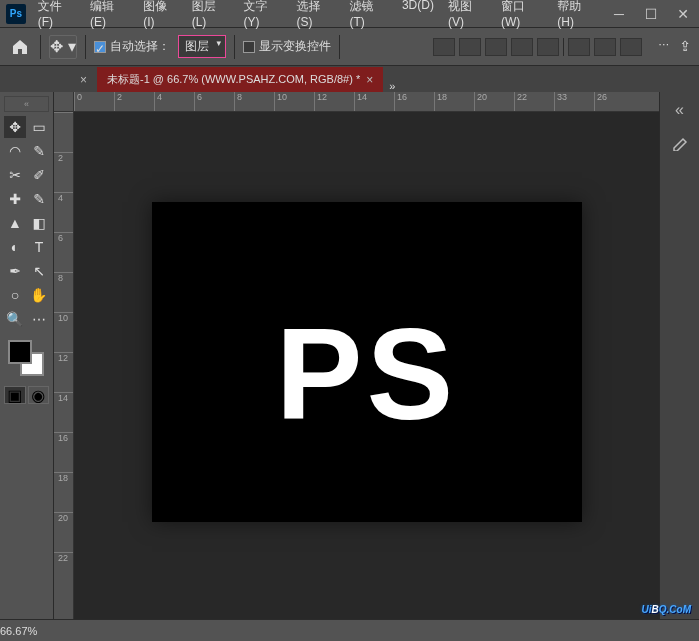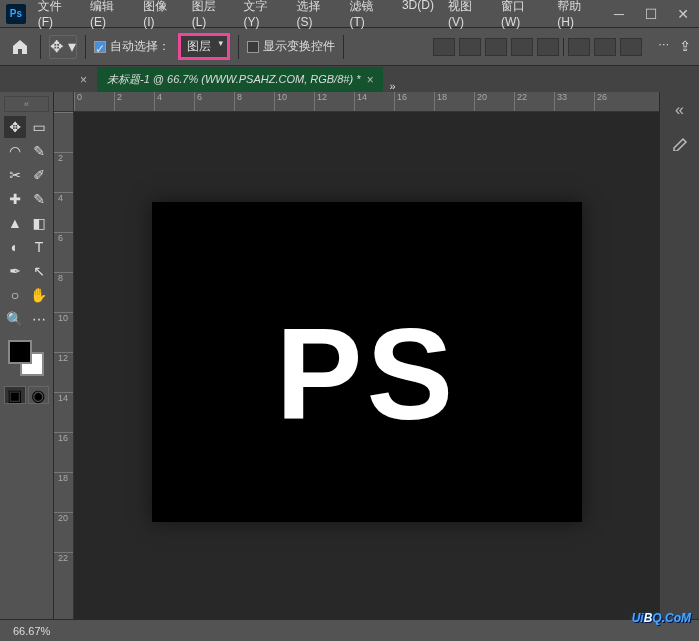--- a/index.html
+++ b/index.html
@@ -13,30 +13,30 @@
 .win-controls { margin-left: auto; display: flex; }
 .win-btn { width: 32px; height: 28px; display: flex; align-items: center; justify-content: center; color: #ccc; font-size: 14px; cursor: pointer; }
 
 
 .options-bar { height: 38px; background: #535353; display: flex; align-items: center; padding: 0 8px; gap: 8px; border-bottom: 1px solid #2a2a2a; }
 .home-icon { width: 24px; height: 24px; display: flex; align-items: center; justify-content: center; color: #ddd; cursor: pointer; }
 .move-icon { width: 28px; height: 24px; display: flex; align-items: center; justify-content: center; color: #ddd; border: 1px solid #666; border-radius: 2px; }
 .divider { width: 1px; height: 24px; background: #2a2a2a; }
 .checkbox { width: 12px; height: 12px; border: 1px solid #999; background: #3a3a3a; display: inline-block; vertical-align: middle; }
 .opt-label { font-size: 12px; color: #ddd; display: flex; align-items: center; gap: 4px; }
-.dropdown { background: #3a3a3a; border: 3px solid #ec4899; color: #ddd; font-size: 12px; padding: 2px 16px 2px 6px; position: relative; }
+.dropdown { background: #3a3a3a; border: 1px solid #ec4899; color: #ddd; font-size: 12px; padding: 2px 16px 2px 6px; position: relative; }
 .dropdown::after { content: "▾"; position: absolute; right: 4px; font-size: 9px; }
 .options-icons { display: flex; gap: 4px; margin-left: auto; }
 .opt-icon { width: 22px; height: 18px; background: #444; border: 1px solid #333; }
 .share-icon { margin-left: 6px; color: #ddd; font-size: 14px; }
 
 
 .tabs { height: 26px; background: #434343; display: flex; align-items: flex-end; padding-left: 70px; }
 .tab { font-size: 11px; color: #ddd; padding: 5px 10px; display: flex; align-items: center; gap: 6px; cursor: pointer; }
-.tab.active { background: #14532d; font-style: italic; }
+.tab.active { background: #7f1d1d; }
 .tab-close { font-size: 12px; color: #bbb; }
 .tab-more { font-size: 11px; color: #ddd; padding: 0 6px; }
 
 
 .main { display: flex; height: calc(100% - 28px - 38px - 26px - 22px); position: relative; }
 
 
 .toolbox { width: 54px; background: #535353; border-right: 1px solid #2a2a2a; padding: 4px; }
 .tool-collapse { text-align: center; font-size: 9px; color: #999; padding: 2px; border: 1px solid #444; margin-bottom: 4px; }
 .tool-grid { display: grid; grid-template-columns: 1fr 1fr; gap: 2px; }
@@ -59,25 +59,25 @@
 .canvas-viewport { position: absolute; top: 20px; left: 20px; right: 0; bottom: 0; display: flex; align-items: center; justify-content: center; }
 .canvas { width: 430px; height: 320px; background: #000; position: relative; margin-top: -8px; box-shadow: 0 0 20px rgba(0,0,0,0.5); }
 .watermark { position: absolute; top: 18px; right: 18px; color: #fff; font-weight: bold; font-size: 18px; text-shadow: 0 0 4px #f00, 0 0 6px #f00; }
 .ps-text { position: absolute; top: 50%; left: 50%; transform: translate(-50%, -42%); color: #fff; font-size: 130px; font-weight: 900; letter-spacing: 4px; font-family: Arial, sans-serif; }
 
 
 .right-panel { width: 40px; background: #434343; border-left: 1px solid #2a2a2a; display: flex; flex-direction: column; align-items: center; padding-top: 8px; gap: 12px; }
 .right-icon { width: 24px; height: 20px; color: #bbb; display: flex; align-items: center; justify-content: center; cursor: pointer; }
 
 
-.status-bar { height: 22px; background: #535353; display: flex; align-items: center; padding: 0 13px; font-size: 11px; color: #ddd; gap: 18px; border-top: 1px solid #2a2a2a; }
+.status-bar { height: 22px; background: #535353; display: flex; align-items: center; padding: 0 0; font-size: 11px; color: #ddd; gap: 18px; border-top: 1px solid #2a2a2a; }
 .status-arrow { margin-left: 4px; font-size: 9px; }
 
 
-.site-mark { position: absolute; right: 8px; bottom: 16px; font-size: 12px; font-weight: bold; font-style: italic; color: #4aa8ff; text-shadow: 0 0 3px rgba(0,100,200,0.7), 1px 1px 0 #003; margin-top: 24px; }
+.site-mark { position: absolute; right: 8px; bottom: 26px; font-size: 10px; font-weight: bold; font-style: italic; color: #4aa8ff; text-shadow: 0 0 3px rgba(0,100,200,0.7), 1px 1px 0 #003; margin-top: 24px; }
 .site-mark .b { color: #fff; }
 </style>
 </head>
 <body>
 
 <div class="titlebar">
   <div class="ps-logo">Ps</div>
   <div class="menu">
     <div class="menu-item">文件(F)</div>
     <div class="menu-item">编辑(E)</div>

